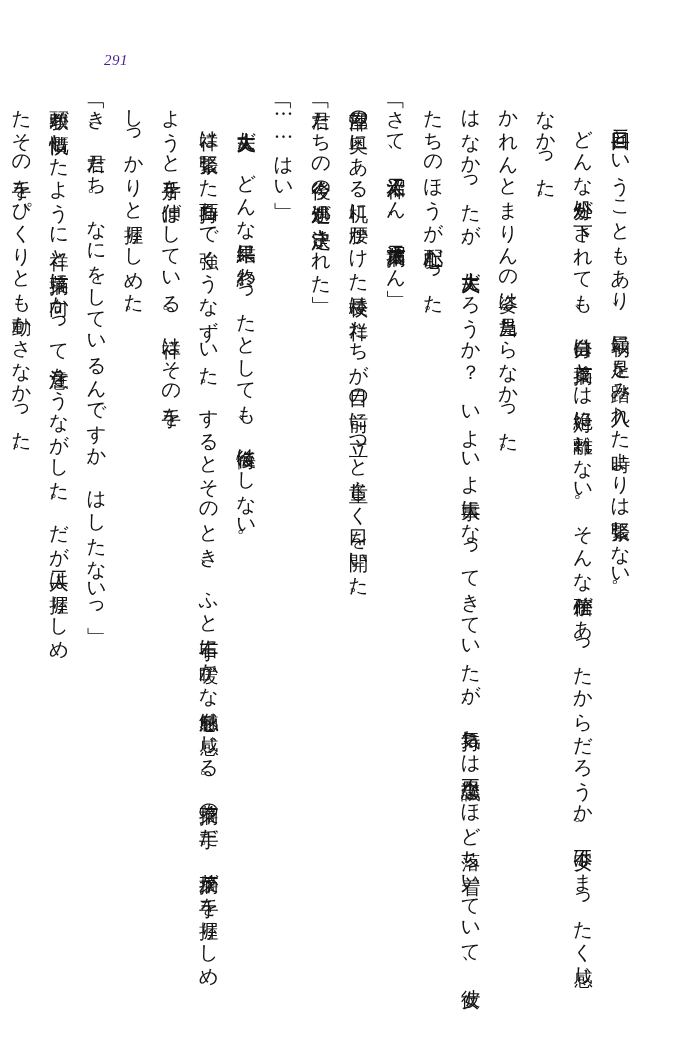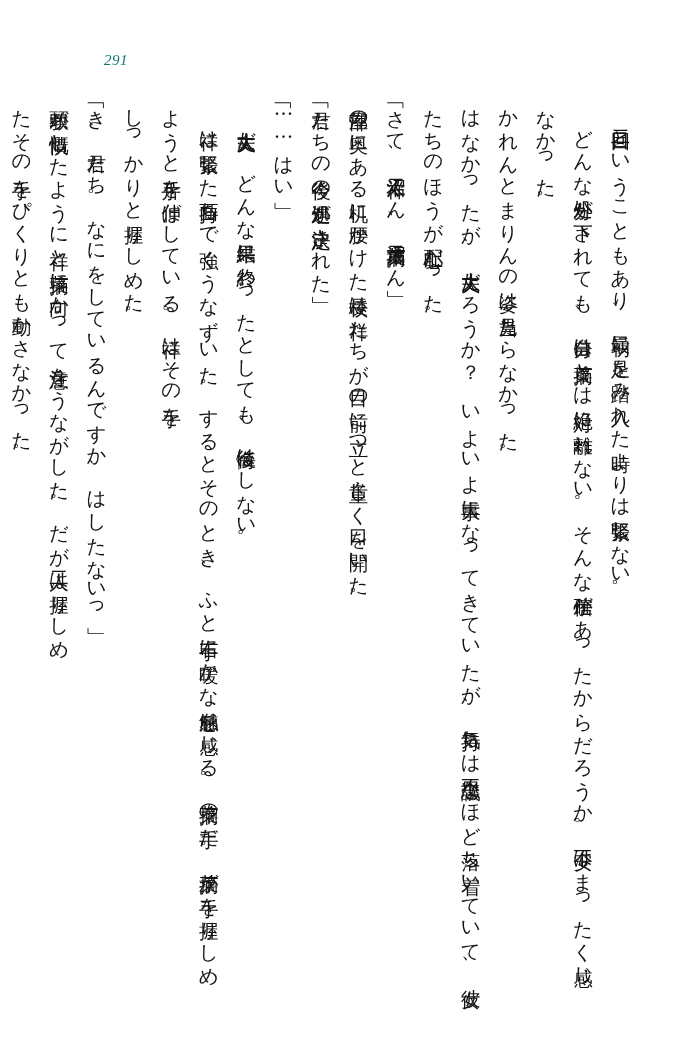--- a/index.html
+++ b/index.html
@@ -16,21 +16,21 @@
     font-family: "Liberation Serif", "DejaVu Serif", serif;
     color: #111111;
   }
   .page-number {
     position: absolute;
     top: 52px;
     left: 104px;
     font-size: 15px;
     font-style: italic;
     font-family: "Liberation Serif", "DejaVu Serif", serif;
-    color: #0f766e;
+    color: #4c1d95;
     letter-spacing: 0.5px;
   }
   .body-text {
     position: absolute;
     top: 96px;
     right: 56px;
     height: 880px;
     width: 560px;
     writing-mode: vertical-rl;
     text-orientation: upright;

